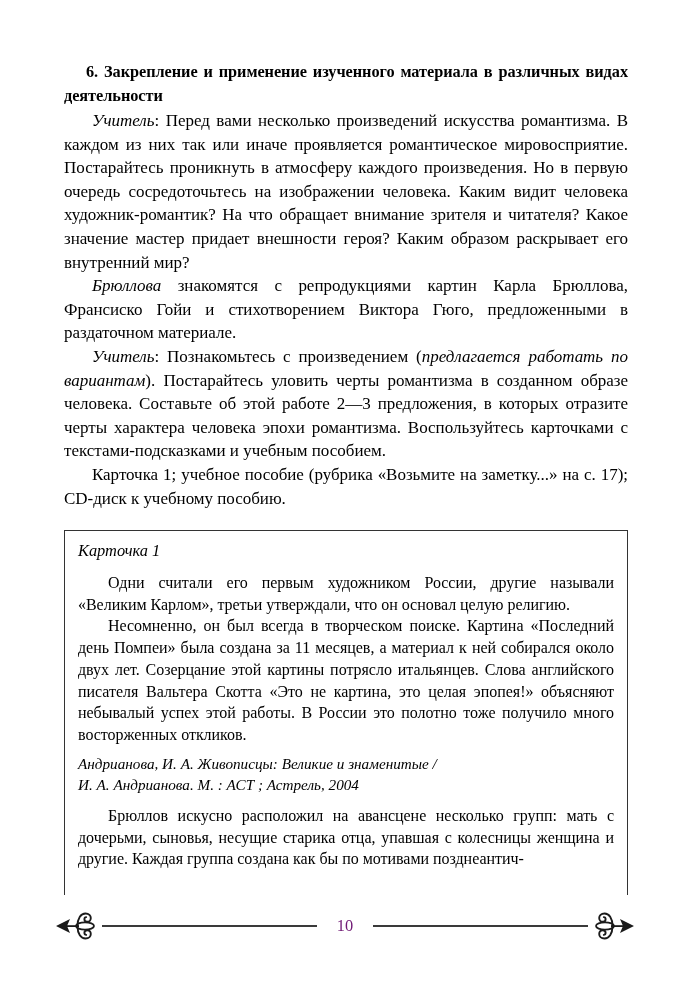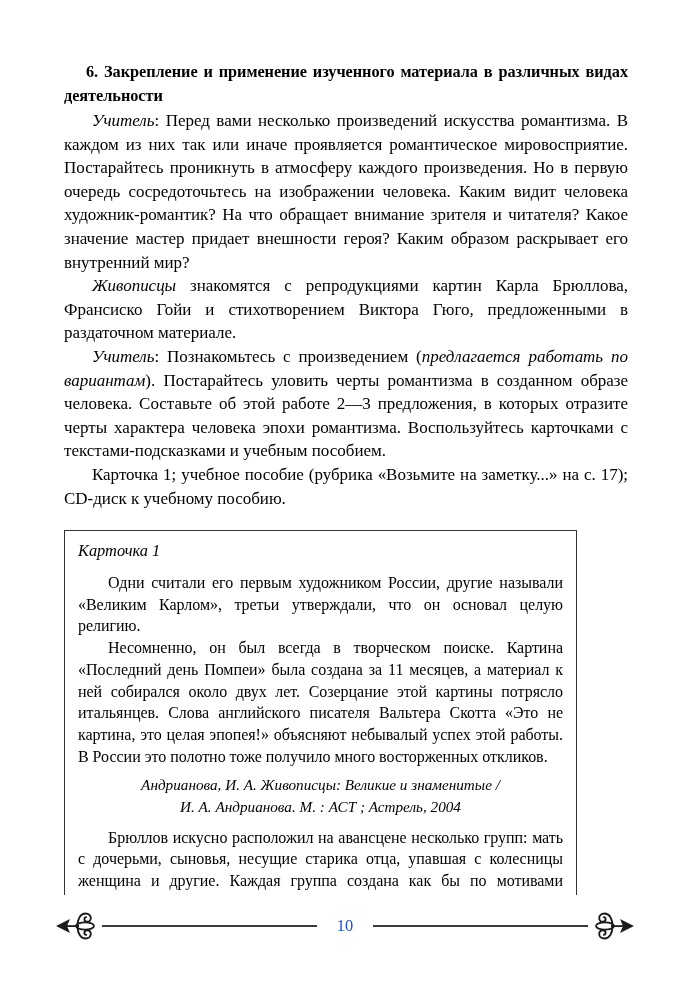--- a/index.html
+++ b/index.html
@@ -61,21 +61,21 @@
     text-indent: 28px;
     margin: 13px 0 0 0;
     text-align: left;
   }
 
   
   .card-box {
     position: absolute;
     left: 64px;
     top: 530px;
-    width: 513px;
+    width: 564px;
     height: 365px;
     box-sizing: border-box;
     border: 1.6px solid #333333;
     border-bottom: none;
     padding: 9px 13px 0 13px;
     overflow: hidden;
     background: #ffffff;
   }
 
   .card-title {
@@ -92,21 +92,21 @@
     text-align: justify;
     text-indent: 30px;
     margin: 0;
     letter-spacing: -0.03px;
   }
 
   .citation {
     font-size: 15.2px;
     font-style: italic;
     line-height: 21.7px;
-    text-align: center;
+    text-align: left;
     margin: 7px 0 9px 0;
   }
 
   
   .footer {
     position: absolute;
     left: 0;
     top: 903px;
     width: 690px;
     height: 46px;
@@ -136,35 +136,35 @@
     background: #3a3a3a;
     margin: 0 2px;
   }
 
   .page-num {
     flex: 0 0 auto;
     font-size: 16.4px;
     line-height: 1;
     padding: 0 18px;
     text-align: center;
-    color: #1d4ed8;
+    color: #701a75;
   }
 </style>
 </head>
 <body>
 
 <div class="page">
 
   <div class="content">
 
     <div class="heading">6. Закрепление и применение изученного материала в различных видах деятельности</div>
 
     <p class="body-par"><em class="ital">Учитель</em><span>: Перед вами несколько произведений искусства романтизма. В каждом из них так или иначе проявляется романтическое мировосприятие. Постарайтесь проникнуть в атмосферу каждого произведения. Но в первую очередь сосредоточьтесь на изображении человека. Каким видит человека художник-романтик? На что обращает внимание зрителя и читателя? Какое значение мастер придает внешности героя? Каким образом раскрывает его внутренний мир?</span></p>
 
-    <p class="body-par"><em class="ital">Живописцы</em><span> знакомятся с репродукциями картин Карла Брюллова, Франсиско Гойи и стихотворением Виктора Гюго, предложенными в раздаточном материале.</span></p>
+    <p class="body-par"><em class="ital">Брюллова</em><span> знакомятся с репродукциями картин Карла Брюллова, Франсиско Гойи и стихотворением Виктора Гюго, предложенными в раздаточном материале.</span></p>
 
     <p class="body-par"><em class="ital">Учитель</em><span>: Познакомьтесь с произведением (</span><em class="ital">предлагается работать по вариантам</em><span>). Постарайтесь уловить черты романтизма в созданном образе человека. Составьте об этой работе 2—3 предложения, в которых отразите черты характера человека эпохи романтизма. Воспользуйтесь карточками с текстами-подсказками и учебным пособием.</span></p>
 
 
     <p class="body-par">Карточка 1; учебное пособие (рубрика «Возьмите на заметку...» на с. 17); CD-диск к учебному пособию.</p>
 
   </div>
 
   <div class="card-box">
     <div class="card-title">Карточка 1</div>

